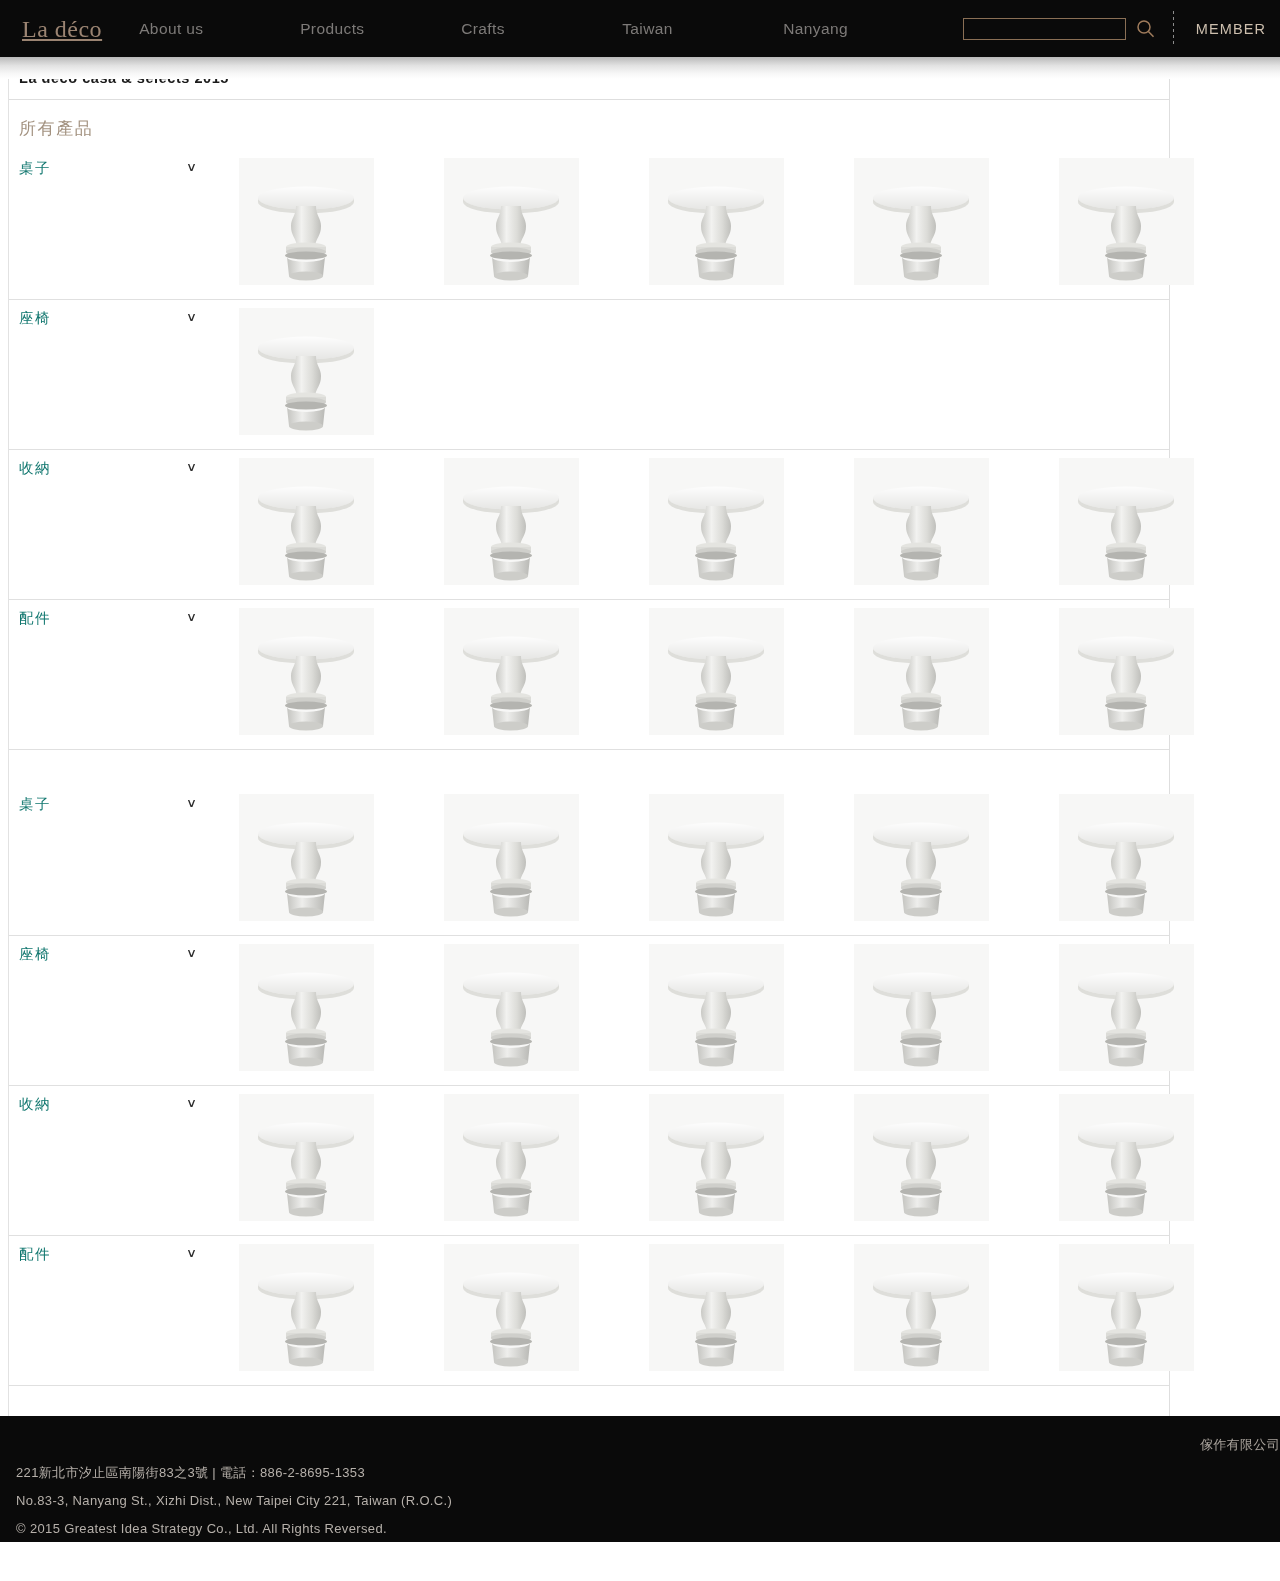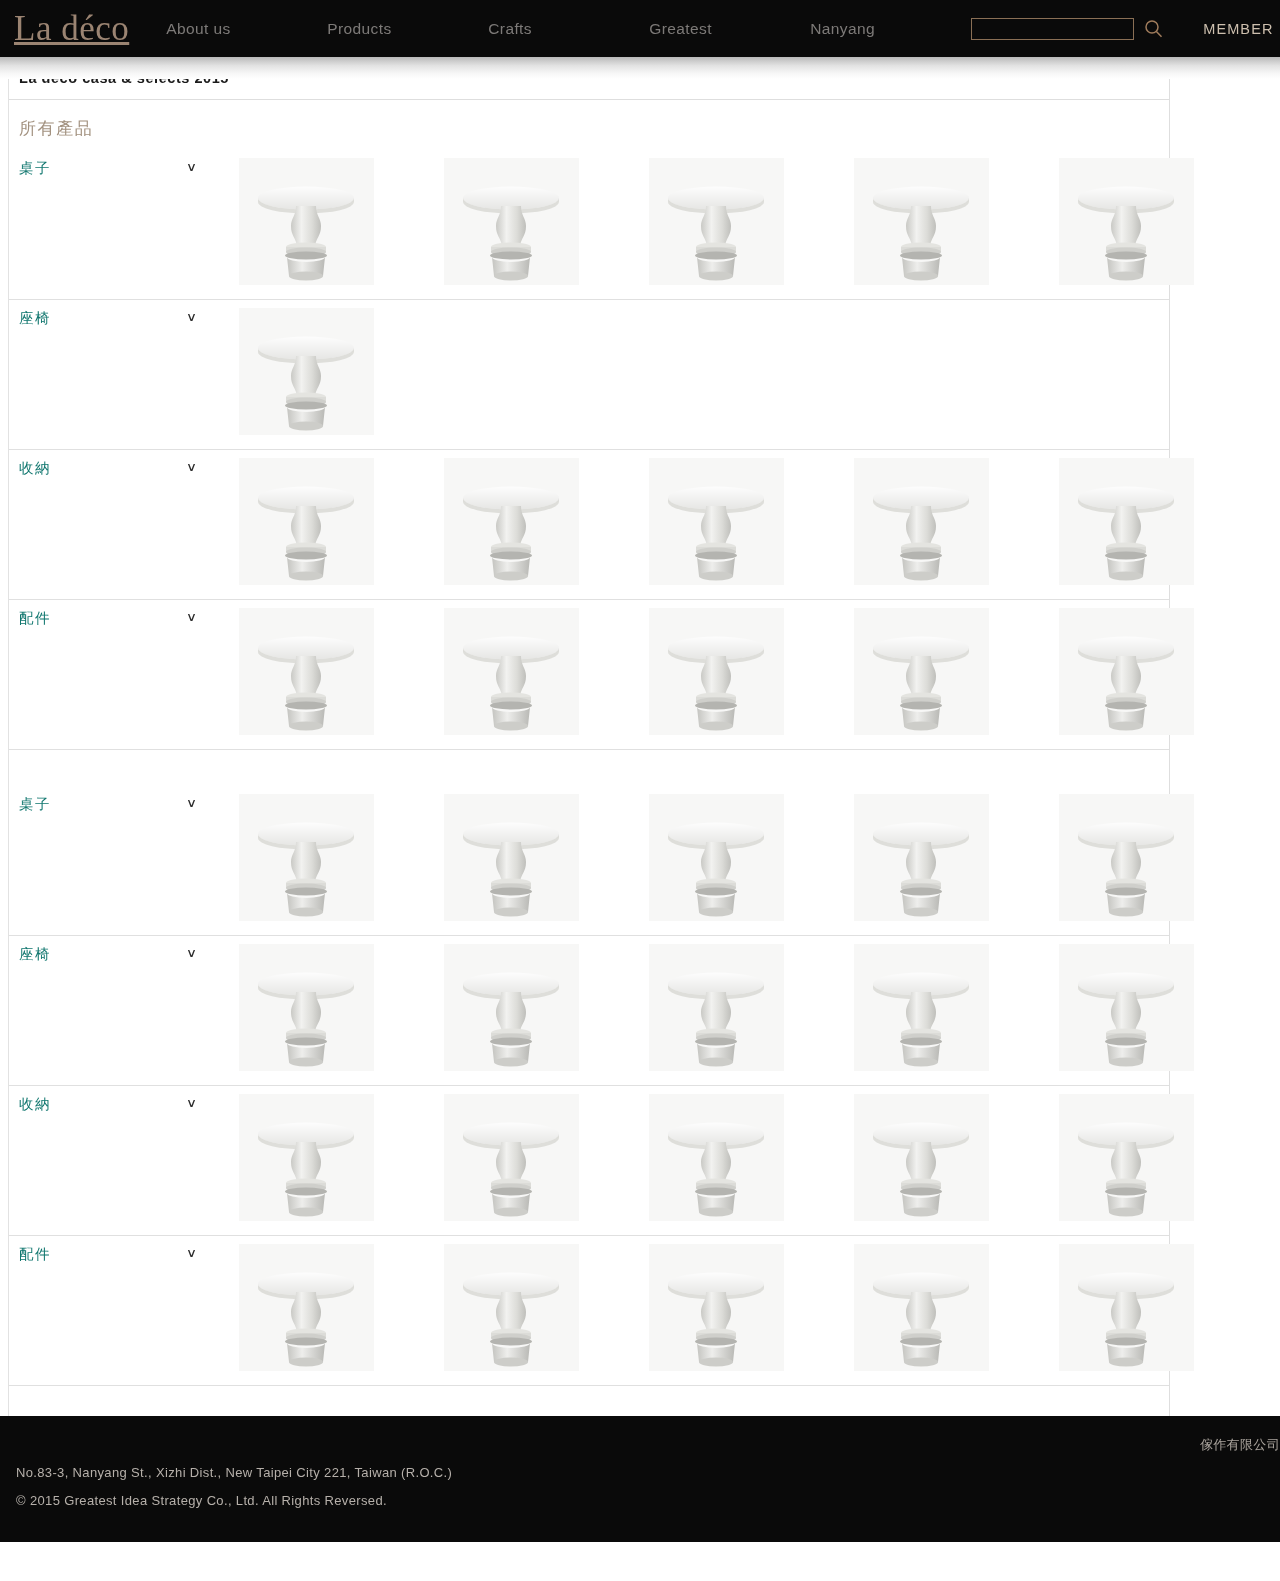--- a/index.html
+++ b/index.html
@@ -22,24 +22,24 @@
     height: 57px;
     background: #0a0a0a;
     display: flex;
     align-items: center;
     position: relative;
     z-index: 5;
   }
 
   .logo {
     font-family: "Liberation Serif", "DejaVu Serif", serif;
-    font-size: 35px;
+    font-size: 24px;
     color: #9b8472;
     letter-spacing: .5px;
-    margin-left: 14px;
+    margin-left: 22px;
     line-height: 1;
     white-space: nowrap;
     user-select: none;
   }
 
   .nav {
     display: flex;
     align-items: center;
     margin-left: 37px;
     flex: 1;
@@ -212,21 +212,21 @@
 </head>
 <body>
 
 <div class="topbar">
   <a class="logo" href="#">La déco</a>
 
   <nav class="nav">
     <a href="#">About us</a>
     <a href="#">Products</a>
     <a href="#">Crafts</a>
-    <a href="#">Greatest</a>
+    <a href="#">Taiwan</a>
     <a href="#">Nanyang</a>
   </nav>
 
   <div class="search-wrap">
     <input class="search-input" type="text" placeholder="" style="">
     <button class="search-btn">
       <span>
         <svg width="19" height="19" viewBox="0 0 19 19">
           <circle cx="8" cy="8" r="6" fill="none" stroke="#a07c5c" stroke-width="1.5"></circle>
           <line x1="12.4" y1="12.4" x2="17.5" y2="17.8" stroke="#a07c5c" stroke-width="1.5"></line>
@@ -1550,15 +1550,16 @@
           </div>
         </div>
     </div>
   </div>
 
   <div class="footer-gap"></div>
 </div>
 
 <div class="footer">
   <div class="f-company">傢作有限公司</div>
+  <div>221新北市汐止區南陽街83之3號 | 電話：886-2-8695-1353</div>
   <div>No.83-3, Nanyang St., Xizhi Dist., New Taipei City 221, Taiwan (R.O.C.)</div>
   <div class="f-copy">© 2015 Greatest Idea Strategy Co., Ltd. All Rights Reversed.</div>
 </div>
 
 </body></html>

